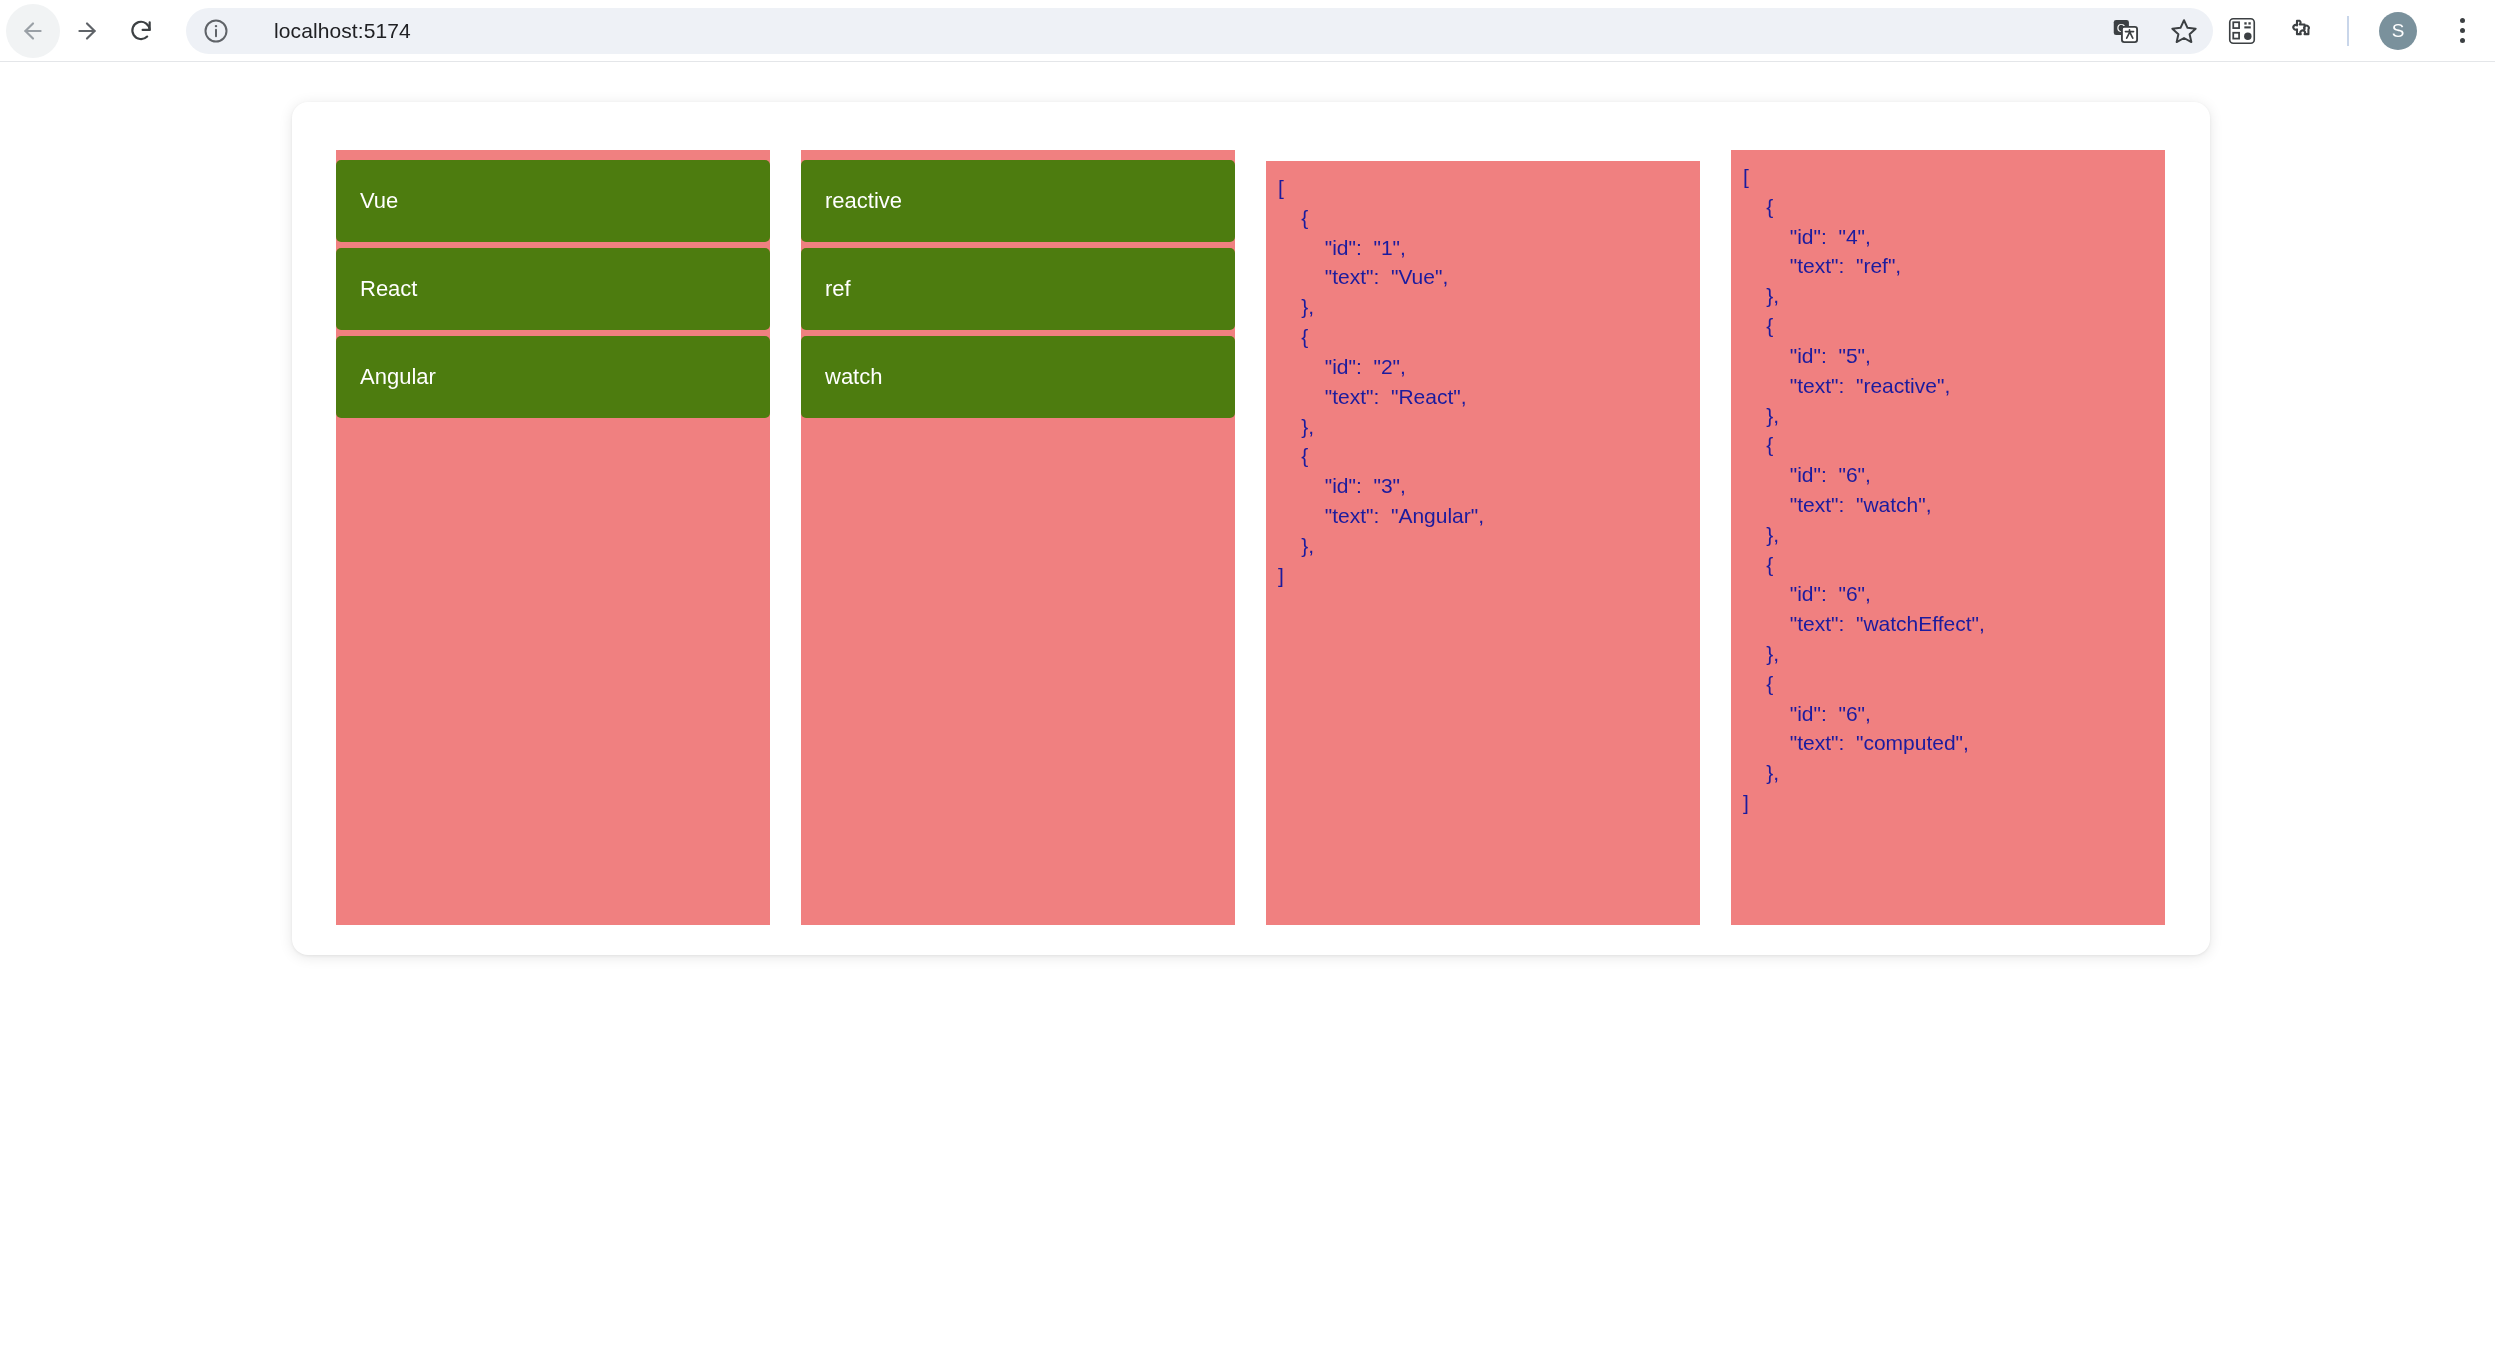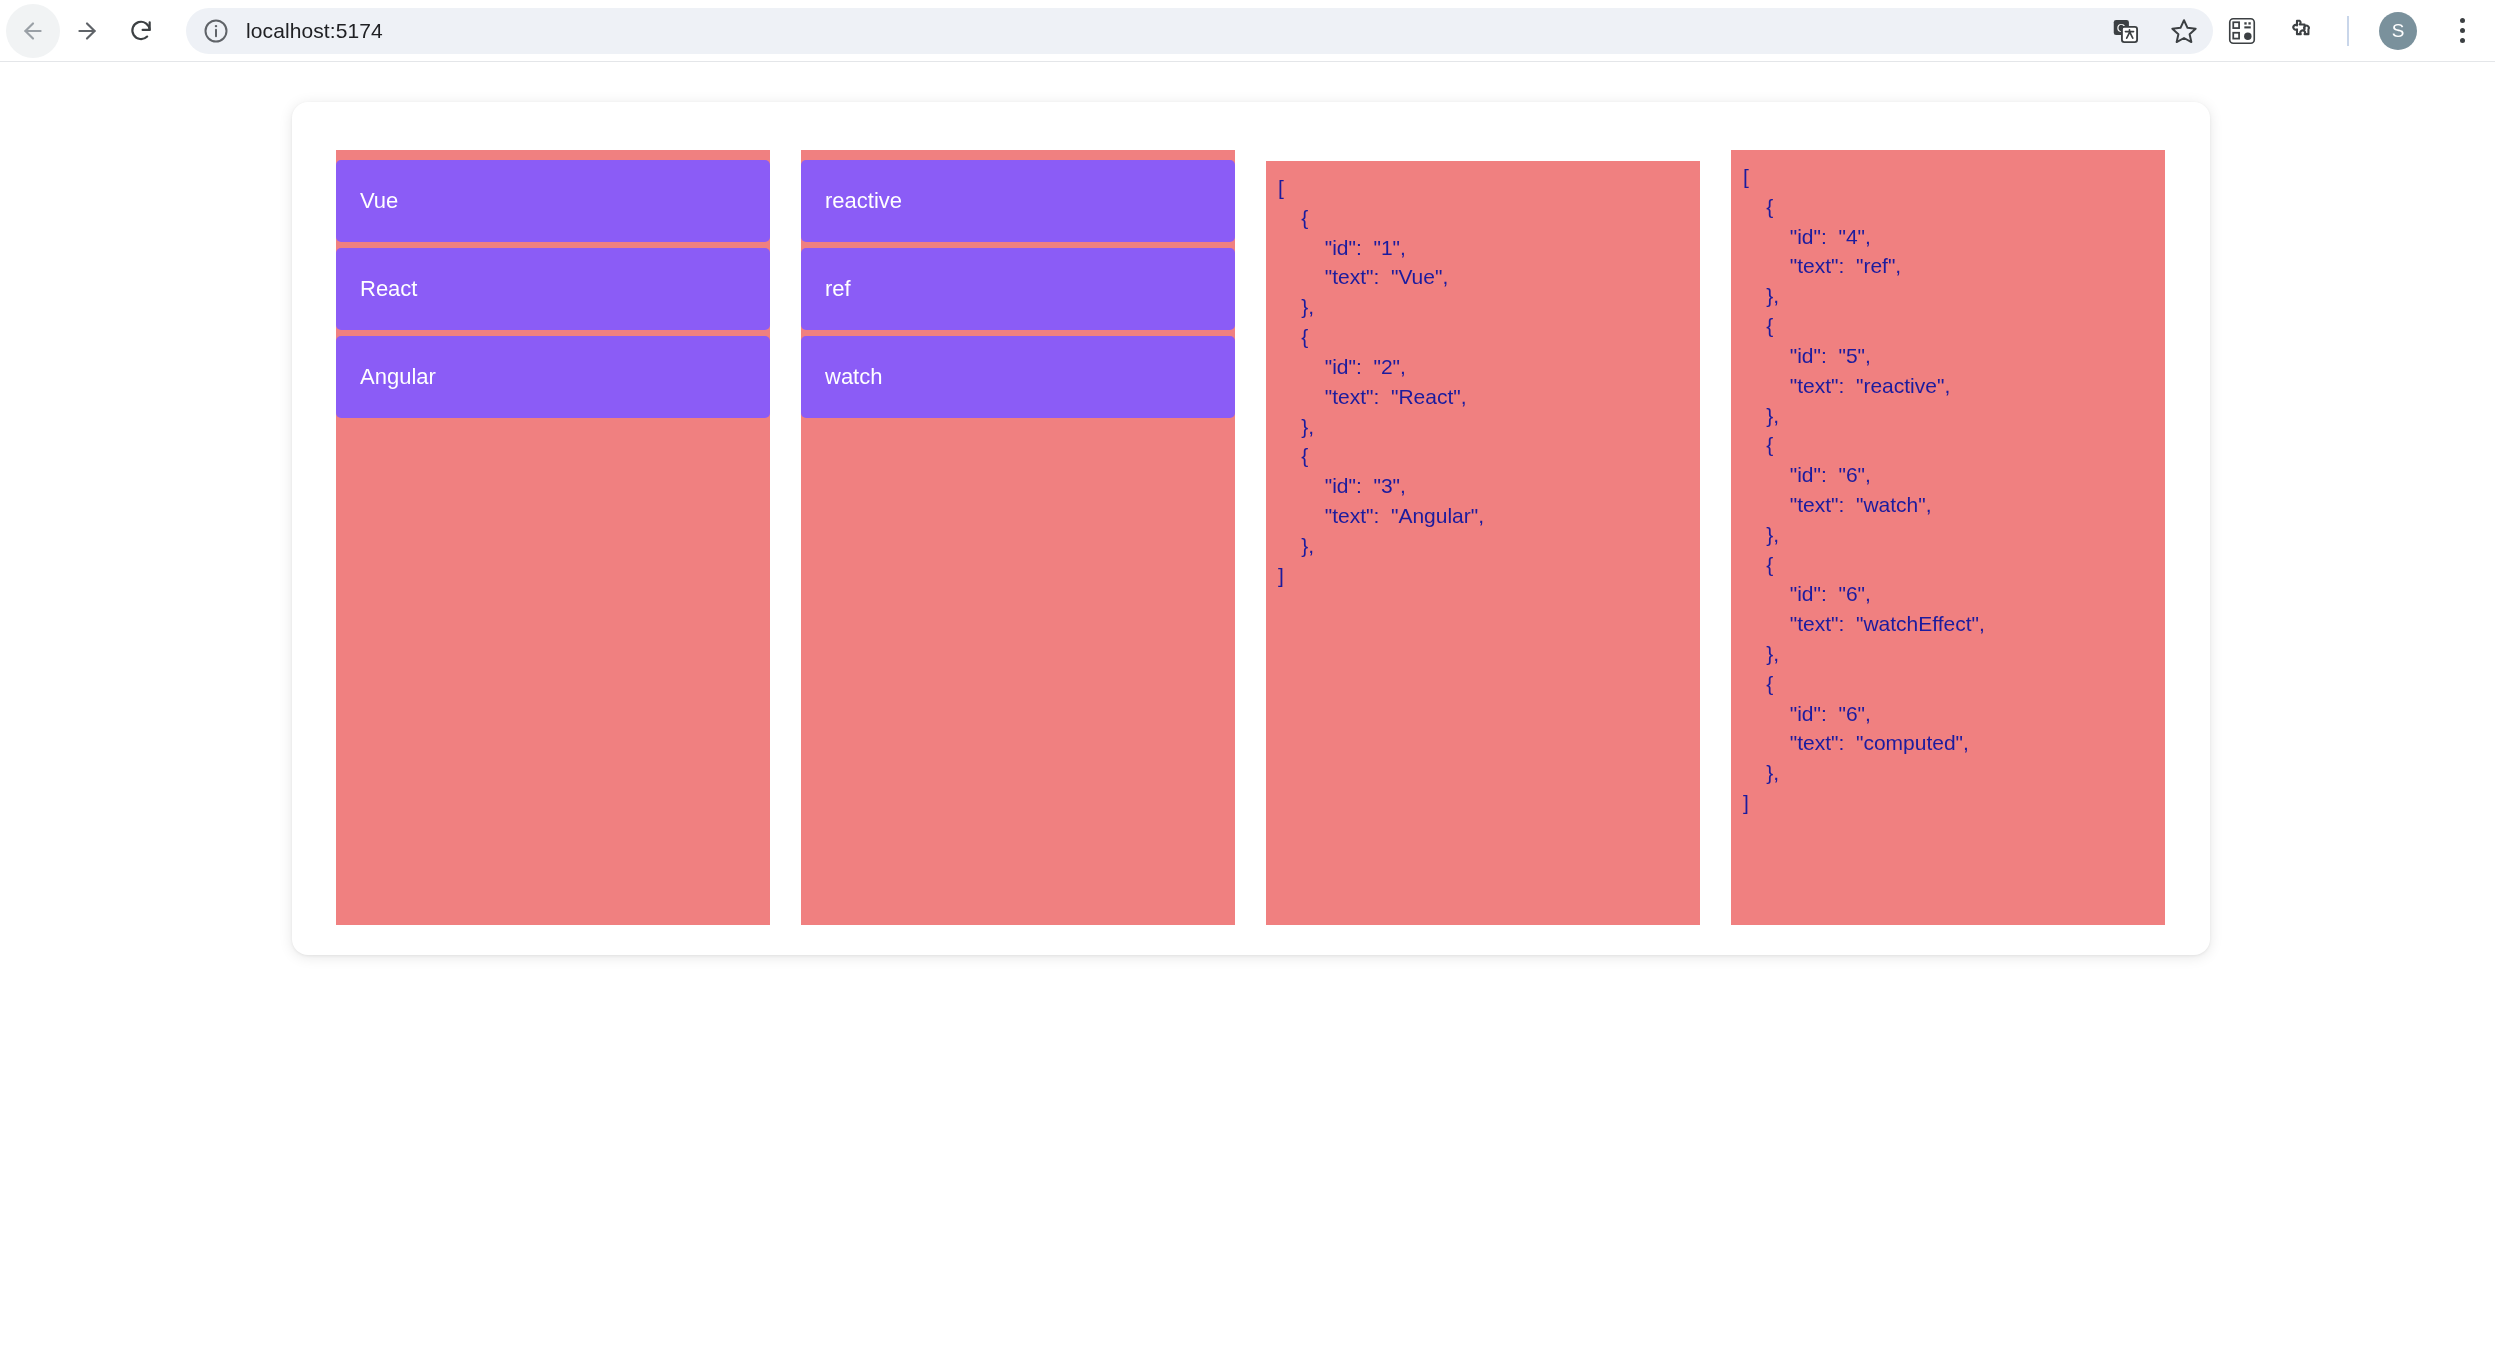--- a/index.html
+++ b/index.html
@@ -29,20 +29,21 @@
 
   .omnibox {
     height: 46px;
     margin-left: 18px; margin-right: 14px;
     flex: 1 1 auto;
     background: #eef1f6;
     border-radius: 23px;
     display: flex; align-items: center;
     padding: 0 16px;
     position: relative;
+    gap: 28px;
   }
   .info-icon { width: 28px; height: 28px; flex: none; margin-right: 16px; }
   .url-text {
     font-size: 21px; color: #202124;
     letter-spacing: .1px;
     white-space: nowrap;
   }
   .omnibox-right {
     position: absolute; right: 14px; top: 0; height: 46px;
     display: flex; align-items: center; gap: 28px;
@@ -90,21 +91,21 @@
   .col-items { width: 434px; height: 775px; padding-top: 10px; }
   .col-json  { width: 434px; height: 775px; }
   .col-1 { margin-top: 0px; }
   .col-2 { margin-top: 0px; }
   .col-3 { margin-top: 11px; height: 764px; }
   .col-4 { margin-top: 0px; }
 
   .drag-item {
     height: 82px;
     margin: 0 0 6px 0;
-    background: #8b5cf6;
+    background: #4d7c0f;
     border-radius: 5px;
     display: flex; align-items: center;
     padding-left: 24px;
     color: #ffffff;
     font-size: 22px;
     cursor: grab;
     user-select: none;
   }
 
   .json-block {

